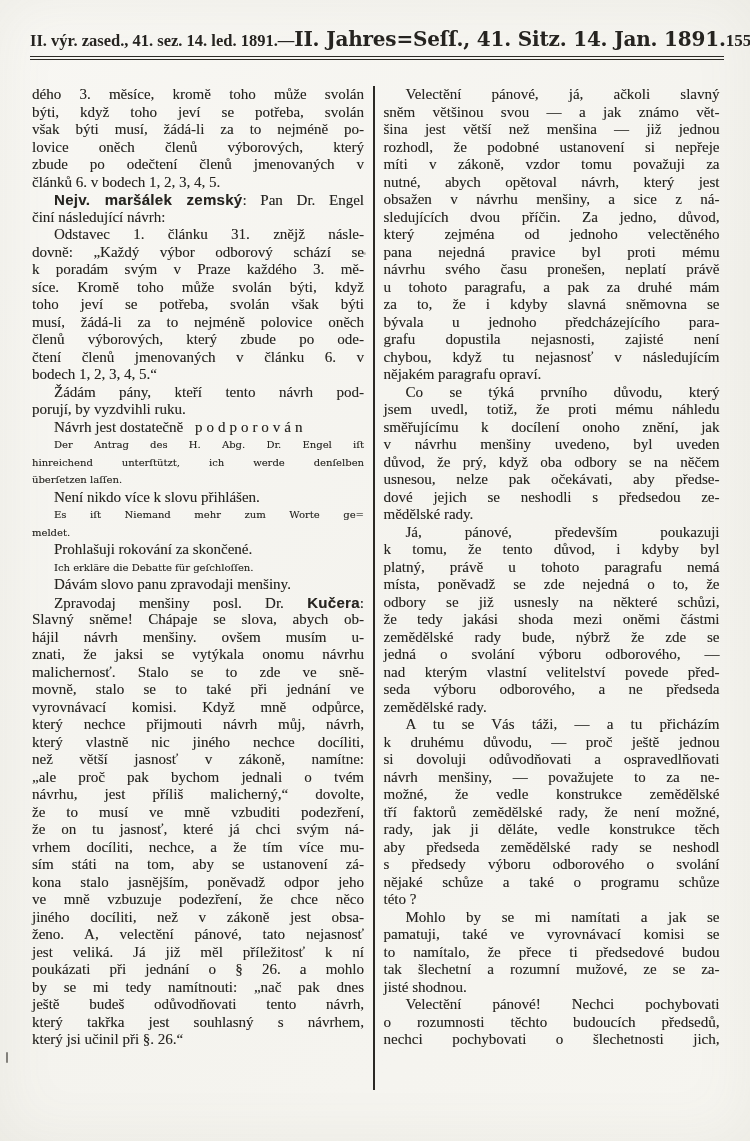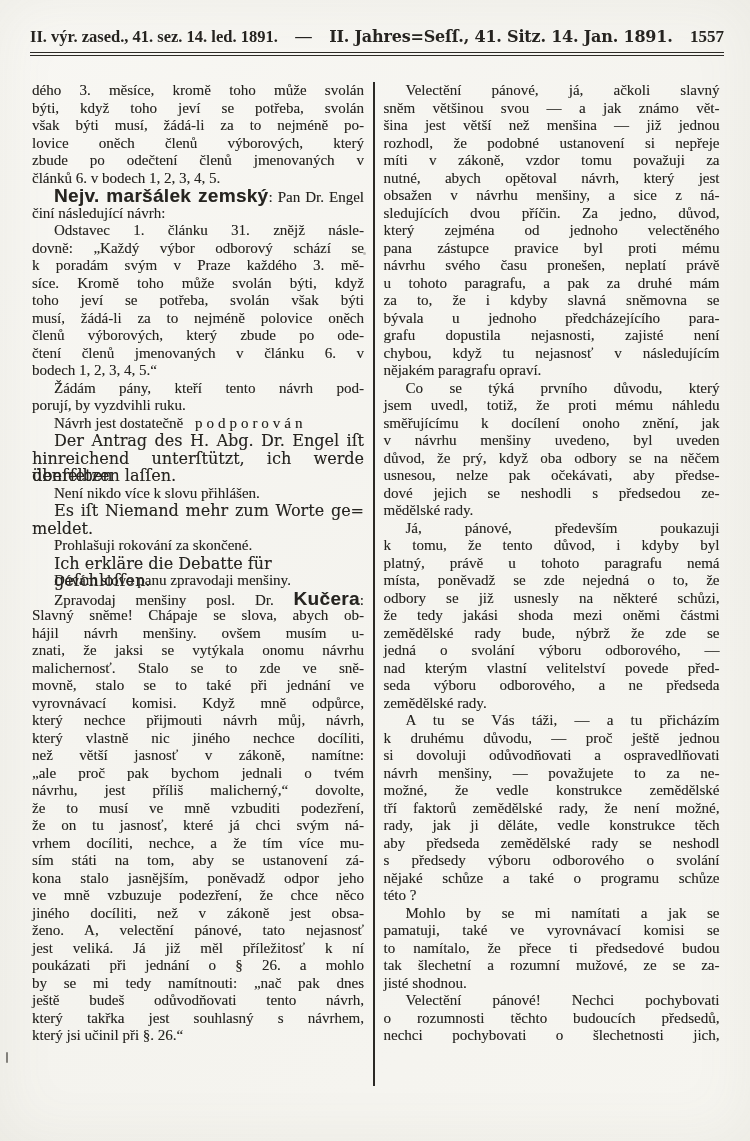--- a/index.html
+++ b/index.html
@@ -12,35 +12,35 @@
     position:relative; width:750px; height:1141px; overflow:hidden;
     background:linear-gradient(135deg,#f8f7f3 0%,#f4f3ee 55%,#f6f5f0 100%);
     color:#262420;
     box-shadow:inset 0 0 60px rgba(120,110,90,0.08);
   }
   .header {
     display:flex; justify-content:space-between; align-items:baseline;
     padding:27px 26px 0 30px;
     font-weight:bold; font-size:16.5px; white-space:nowrap;
   }
-  .header .german { font-family:"DejaVu Serif",serif; font-size:16px; letter-spacing:-0.2px; }
+  .header .german { font-family:"DejaVu Serif",serif; font-size:20px; letter-spacing:-0.2px; }
   .header .pgnum { font-size:17px; }
   .double-rule { margin:5px 26px 0 30px; height:2px; border-top:1.8px solid #2c2a25; border-bottom:1px solid #2c2a25; }
   .cols { display:flex; padding:26px 9px 0 32px; }
   .col { width:332px; font-size:15px; }
   .col.right { width:336px; }
   .divider { width:1.5px; height:1004px; background:#2b2925; margin:0 9px 0 9px; }
   .line {
     height:17.5px; line-height:17.4px;
     text-shadow:0.2px 0.2px 0 rgba(38,36,32,0.35);
   }
   .line.j { text-align:justify; text-align-last:justify; }
   .line.ind { padding-left:22px; }
-  .f { font-family:"DejaVu Serif",serif; font-size:16px; }
-  .b { font-family:"Liberation Sans",sans-serif; font-weight:bold; font-size:19px; letter-spacing:0.3px; }
+  .f { font-family:"DejaVu Serif",serif; font-size:10px; }
+  .b { font-family:"Liberation Sans",sans-serif; font-weight:bold; font-size:15px; letter-spacing:0.3px; }
   .sp { letter-spacing:4px;margin-left:8px; }
   .speck { position:absolute; background:rgba(40,38,33,0.55); }
   .speck.s1 { left:6px; top:1052px; width:2px; height:11px; border-radius:1px; }
   .speck.s2 { left:363px; top:252px; width:3px; height:3px; border-radius:50%; opacity:0.5; }
 </style>
 </head>
 <body>
 
 <div class="page" style="color: rgb(38, 36, 32);">
   <div class="header">
@@ -112,21 +112,21 @@
     <div class="col right">
         <div class="line ind j">Velectění pánové, já, ačkoli slavný</div>
         <div class="line j">sněm většinou svou — a jak známo vět-</div>
         <div class="line j">šina jest větší než menšina — již jednou</div>
         <div class="line j">rozhodl, že podobné ustanovení si nepřeje</div>
         <div class="line j">míti v zákoně, vzdor tomu považuji za</div>
         <div class="line j">nutné, abych opětoval návrh, který jest</div>
         <div class="line j">obsažen v návrhu menšiny, a sice z ná-</div>
         <div class="line j">sledujících dvou příčin. Za jedno, důvod,</div>
         <div class="line j">který zejména od jednoho velectěného</div>
-        <div class="line j">pana zástupce pravice byl proti mému</div>
+        <div class="line j">pana nejedná pravice byl proti mému</div>
         <div class="line j">návrhu svého času pronešen, neplatí právě</div>
         <div class="line j">u tohoto paragrafu, a pak za druhé mám</div>
         <div class="line j">za to, že i kdyby slavná sněmovna se</div>
         <div class="line j">bývala u jednoho předcházejícího para-</div>
         <div class="line j">grafu dopustila nejasnosti, zajisté není</div>
         <div class="line j">chybou, když tu nejasnosť v následujícím</div>
         <div class="line">nějakém paragrafu opraví.</div>
         <div class="line ind j">Co se týká prvního důvodu, který</div>
         <div class="line j">jsem uvedl, totiž, že proti mému náhledu</div>
         <div class="line j">směřujícímu k docílení onoho znění, jak</div>

